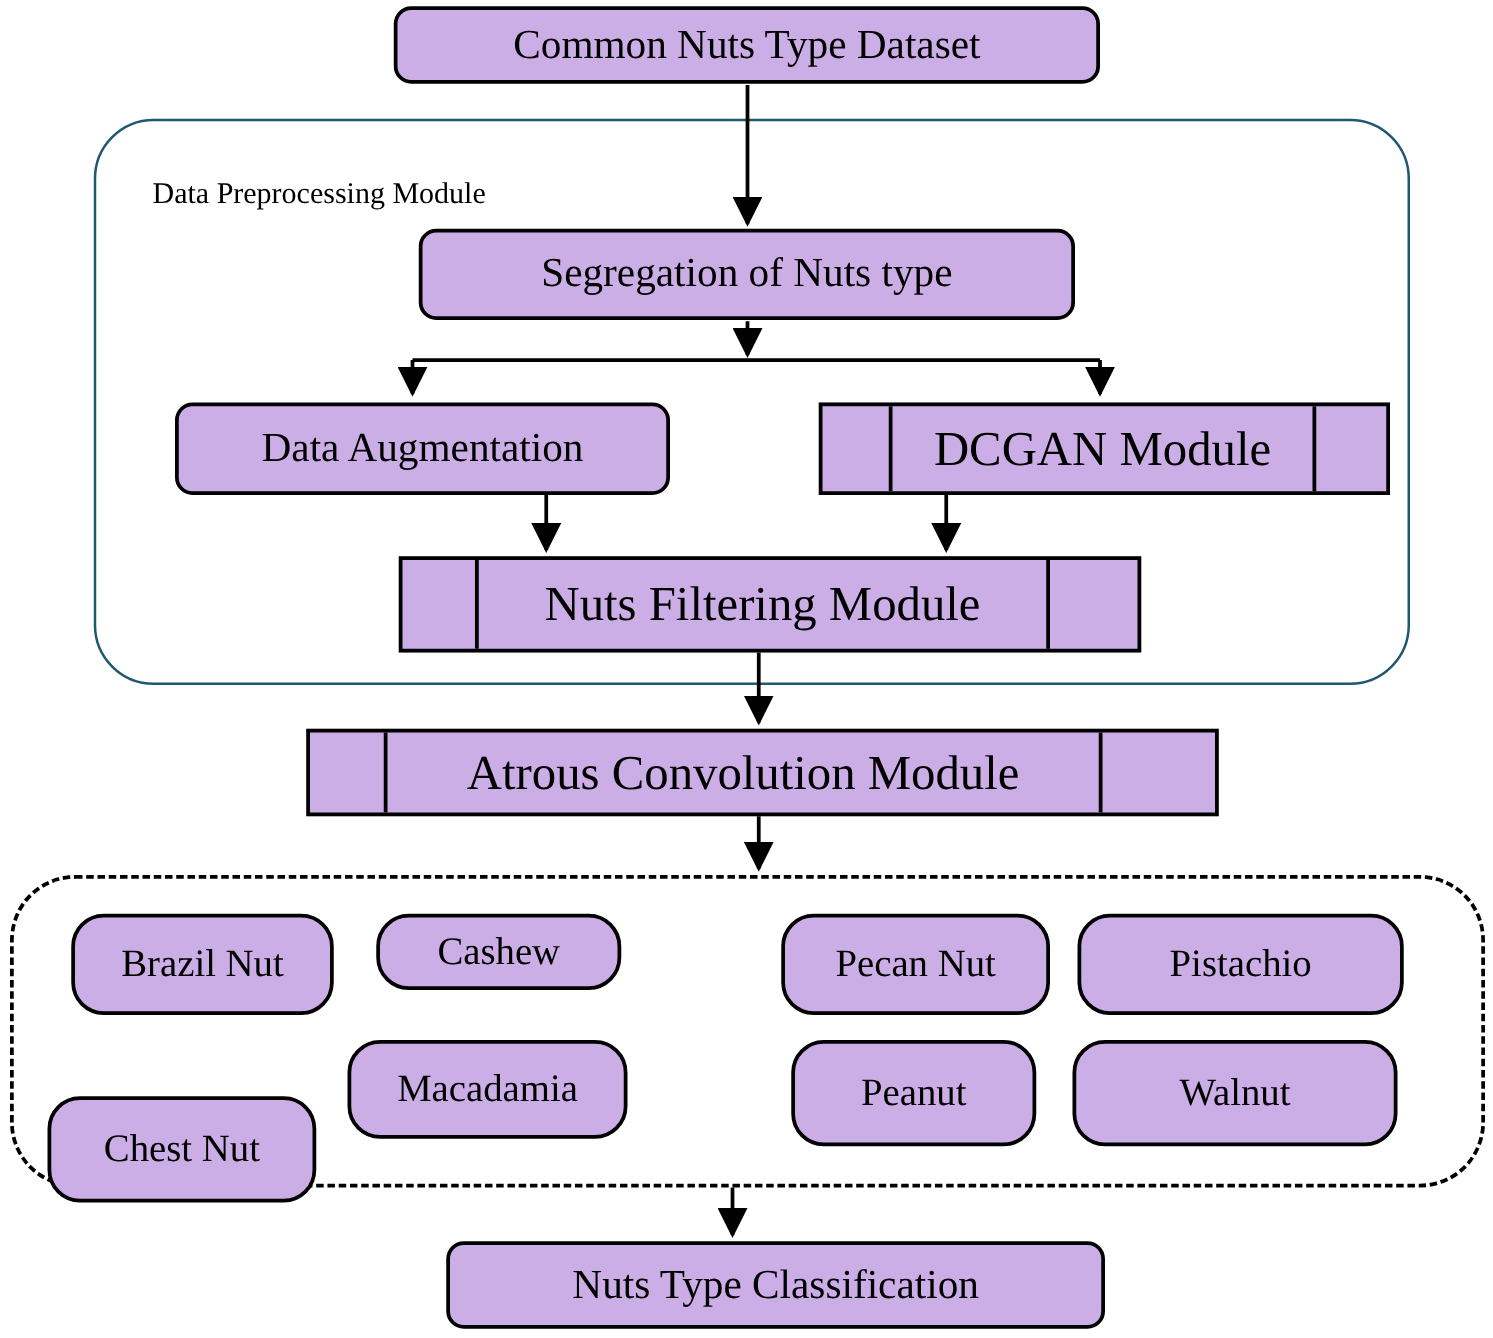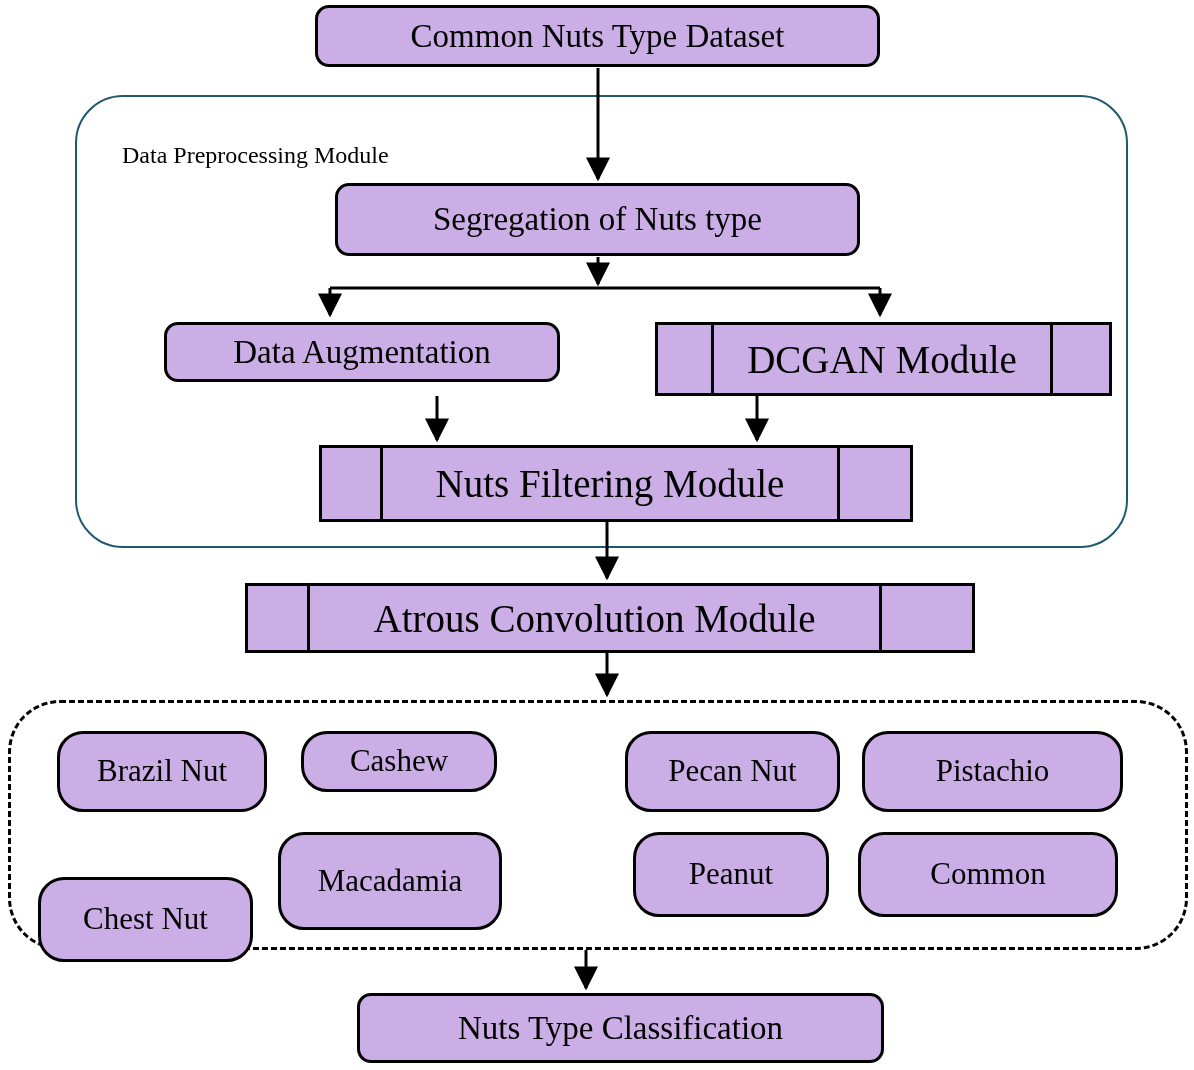--- a/index.html
+++ b/index.html
@@ -76,21 +76,21 @@
     <path class="arrowline" d="M757,396 L757,440" marker-end="url(#ah-marker)"></path>
     <path class="arrowline" d="M607,522 L607,578" marker-end="url(#ah-marker)"></path>
     <path class="arrowline" d="M607,653 L607,695" marker-end="url(#ah-marker)"></path>
     <path class="arrowline" d="M586,950 L586,988" marker-end="url(#ah-marker)"></path>
   </svg>
 
   <div class="node" style="left:315px;top:5px;width:565px;height:62px;text-align:center;">Common Nuts Type Dataset</div>
 
   <div class="node" style="left:335px;top:183px;width:525px;height:73px;">Segregation of Nuts type</div>
 
-  <div class="node" style="left:140px;top:322px;width:396px;height:60px;margin-left:24px;">Data Augmentation</div>
+  <div class="node" style="left:140px;top:322px;width:396px;height:74px;">Data Augmentation</div>
 
   <div class="pnode" style="left:655px;top:322px;width:457px;height:74px;">
     <span class="bar left" style="width:53px;"></span>
     <span class="plabel">DCGAN Module</span>
     <span class="bar right" style="width:56px;"></span>
   </div>
 
   <div class="pnode" style="left:245px;top:583px;width:730px;height:70px;">
     <span class="bar left" style="width:59px;"></span>
     <span class="plabel">Atrous Convolution Module</span>
@@ -102,19 +102,19 @@
     <span class="plabel">Nuts Filtering Module</span>
     <span class="bar right" style="width:70px;"></span>
   </div>
 
   <div class="node classnode" style="left:57px;top:731px;width:210px;height:81px;">Brazil Nut</div>
   <div class="node classnode" style="left:301px;top:731px;width:196px;height:61px;">Cashew</div>
   <div class="node classnode" style="left:625px;top:731px;width:215px;height:81px;">Pecan Nut</div>
   <div class="node classnode" style="left:862px;top:731px;width:261px;height:81px;">Pistachio</div>
 
   <div class="node classnode" style="left:38px;top:832px;width:215px;height:85px;margin-top:45px;">Chest Nut</div>
-  <div class="node classnode" style="left:278px;top:832px;width:224px;height:98px;">Macadamia</div>
+  <div class="node classnode" style="left:278px;top:832px;width:224px;height:79px;">Macadamia</div>
   <div class="node classnode" style="left:633px;top:832px;width:196px;height:85px;">Peanut</div>
-  <div class="node classnode" style="left:858px;top:832px;width:260px;height:85px;">Common</div>
+  <div class="node classnode" style="left:858px;top:832px;width:260px;height:85px;">Walnut</div>
 
   <div class="node" style="left:357px;top:993px;width:527px;height:70px;">Nuts Type Classification</div>
 
 </div>
 
 </body></html>

